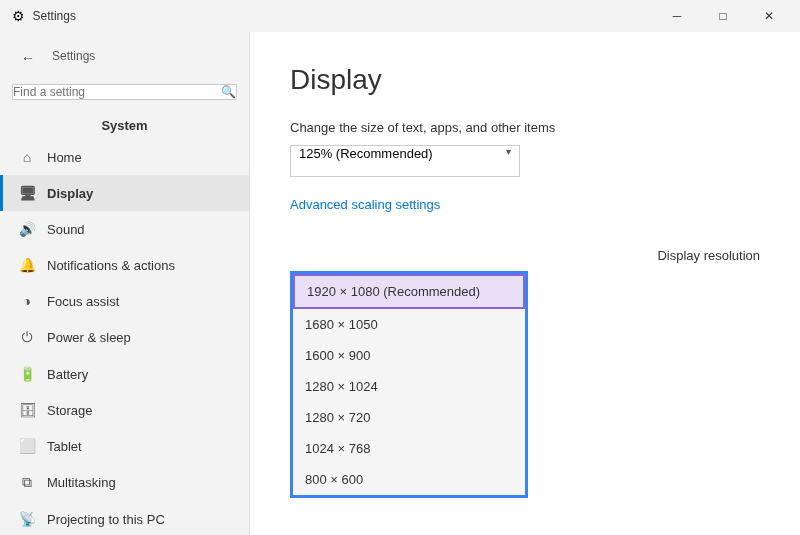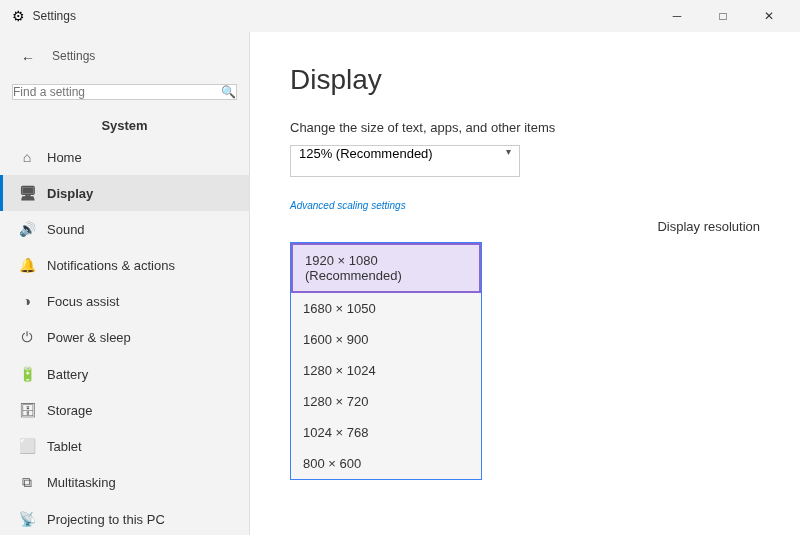--- a/index.html
+++ b/index.html
@@ -165,43 +165,42 @@
       display: flex;
       align-items: flex-start;
       justify-content: space-between;
     }
     .dropdown-fake .chevron {
       font-size: 10px;
       color: #555;
     }
     .link-blue {
       color: #0078d4;
-      font-size: 10px;
+      font-size: 13px;
       cursor: pointer;
       text-decoration: none;
       display: inline-block;
-      margin-bottom: 8px;
-      font-style: italic;
+      margin-bottom: 36px;
     }
     .resolution-label {
       font-size: 13px;
       color: #333;
       margin-bottom: 8px;
       text-align: right;
     }
     
     .resolution-dropdown-wrapper {
       position: relative;
       width: 230px;
       margin-bottom: 16px;
     }
     .resolution-dropdown-open {
-      border: 1px solid #3b82f6;
+      border: 3px solid #3b82f6;
       background: #f5f5f5;
-      width: 192px;
+      width: 238px;
     }
     .resolution-option {
       padding: 8px 12px;
       font-size: 13px;
       color: #333;
       cursor: pointer;
     }
     .resolution-option.selected {
       background: #e8e0f7;
       border: 2px solid #8a65d4;

